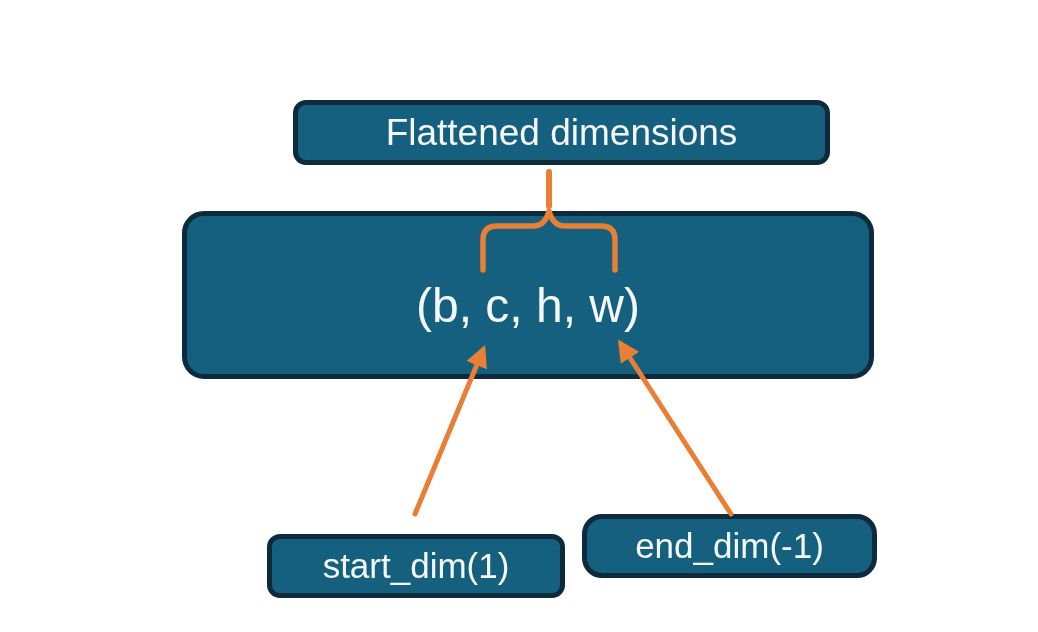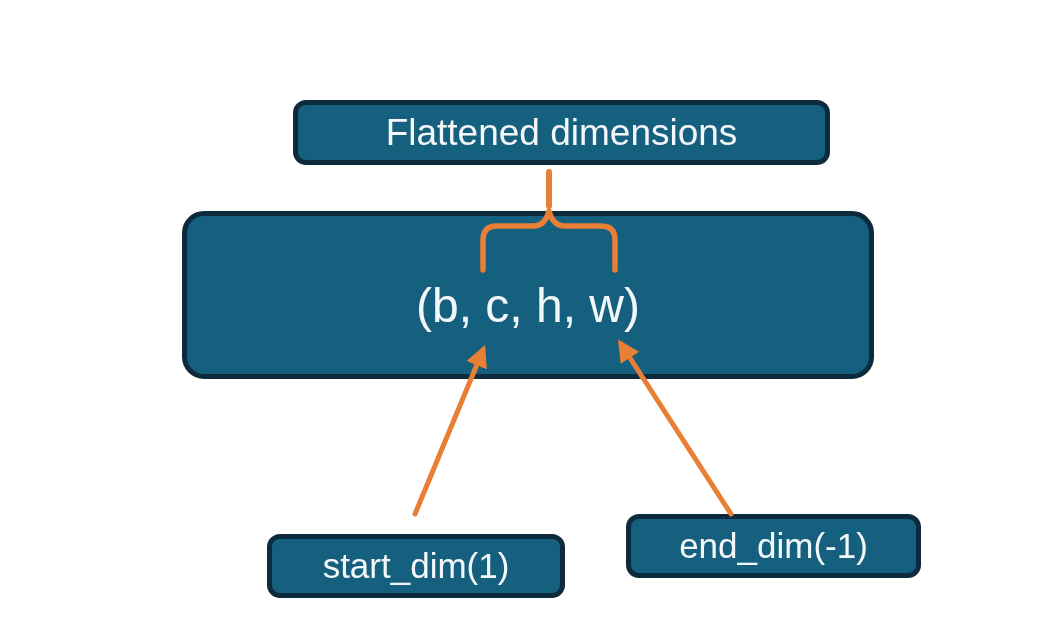--- a/index.html
+++ b/index.html
@@ -51,23 +51,22 @@
     height: 64px;
     border-radius: 13px;
     font-size: 35px;
     margin-top: 19px;
   }
   .node-end {
     left: 582px;
     top: 514px;
     width: 295px;
     height: 64px;
-    border-radius: 13px;
+    border-radius: 20px;
     font-size: 35px;
-    margin-left: 44px;
   }
   .connector-layer {
     position: absolute;
     left: 0;
     top: 0;
     width: 1038px;
     height: 632px;
     pointer-events: none;
   }
 </style>

